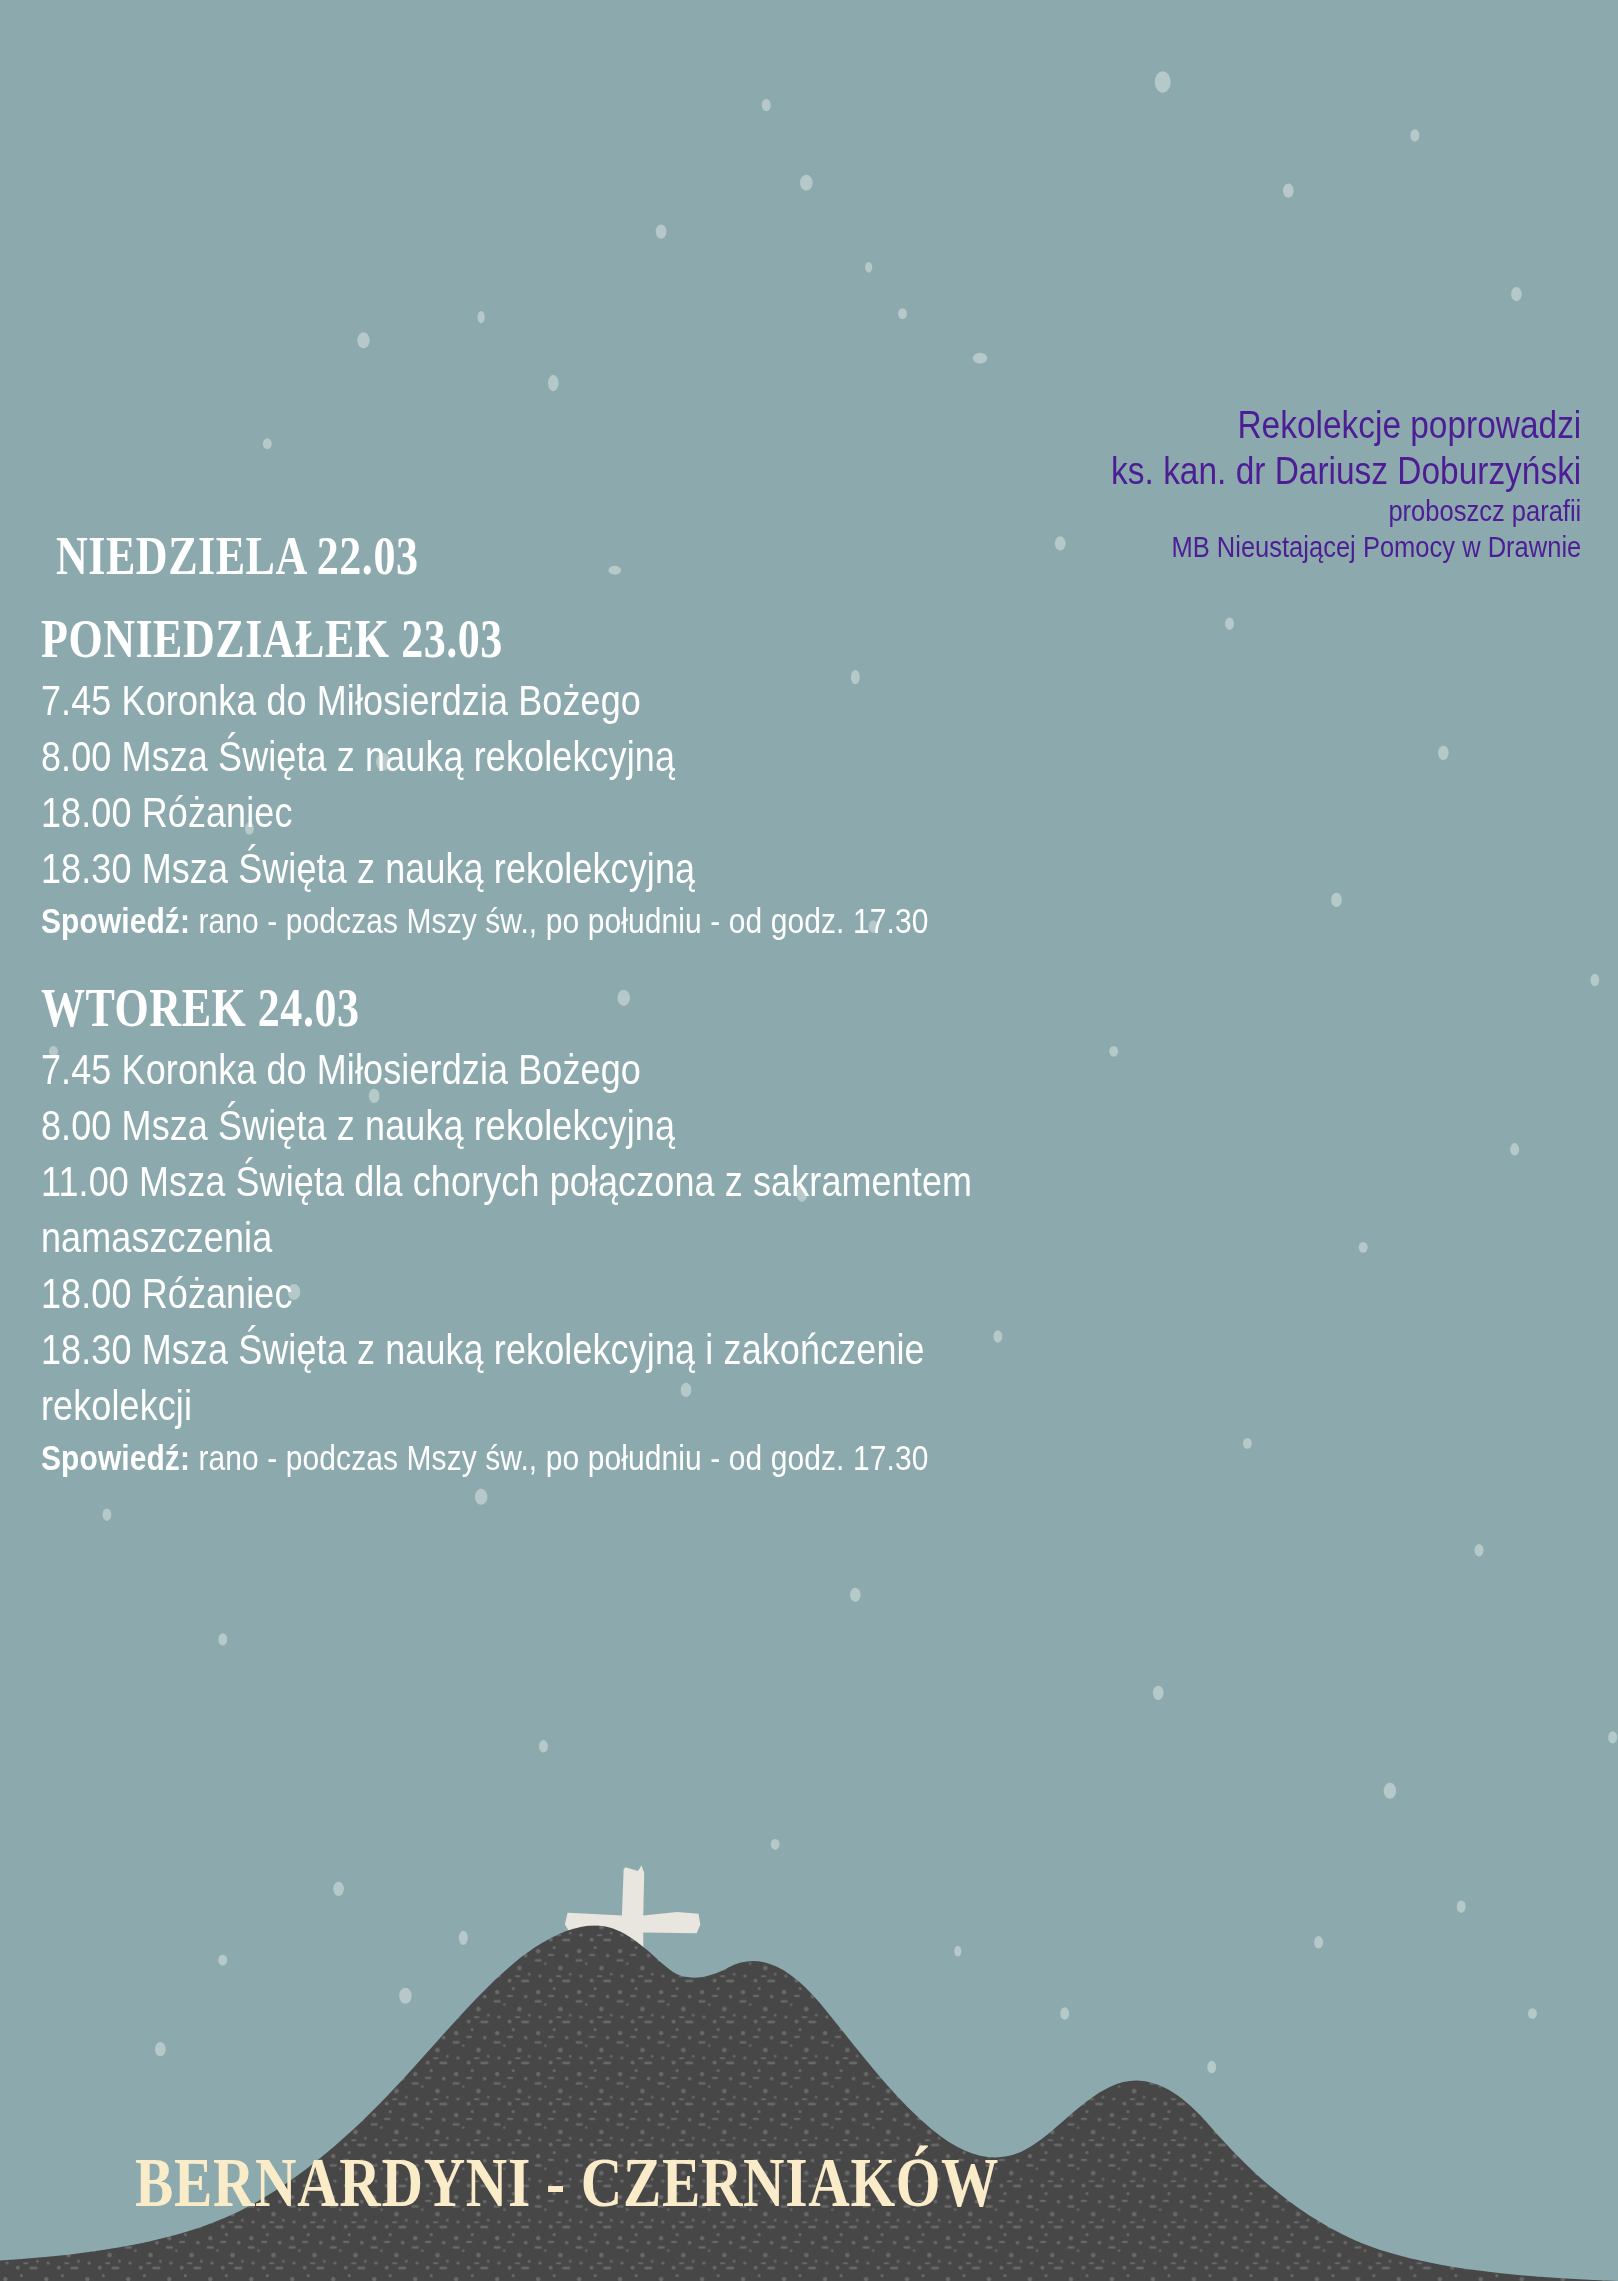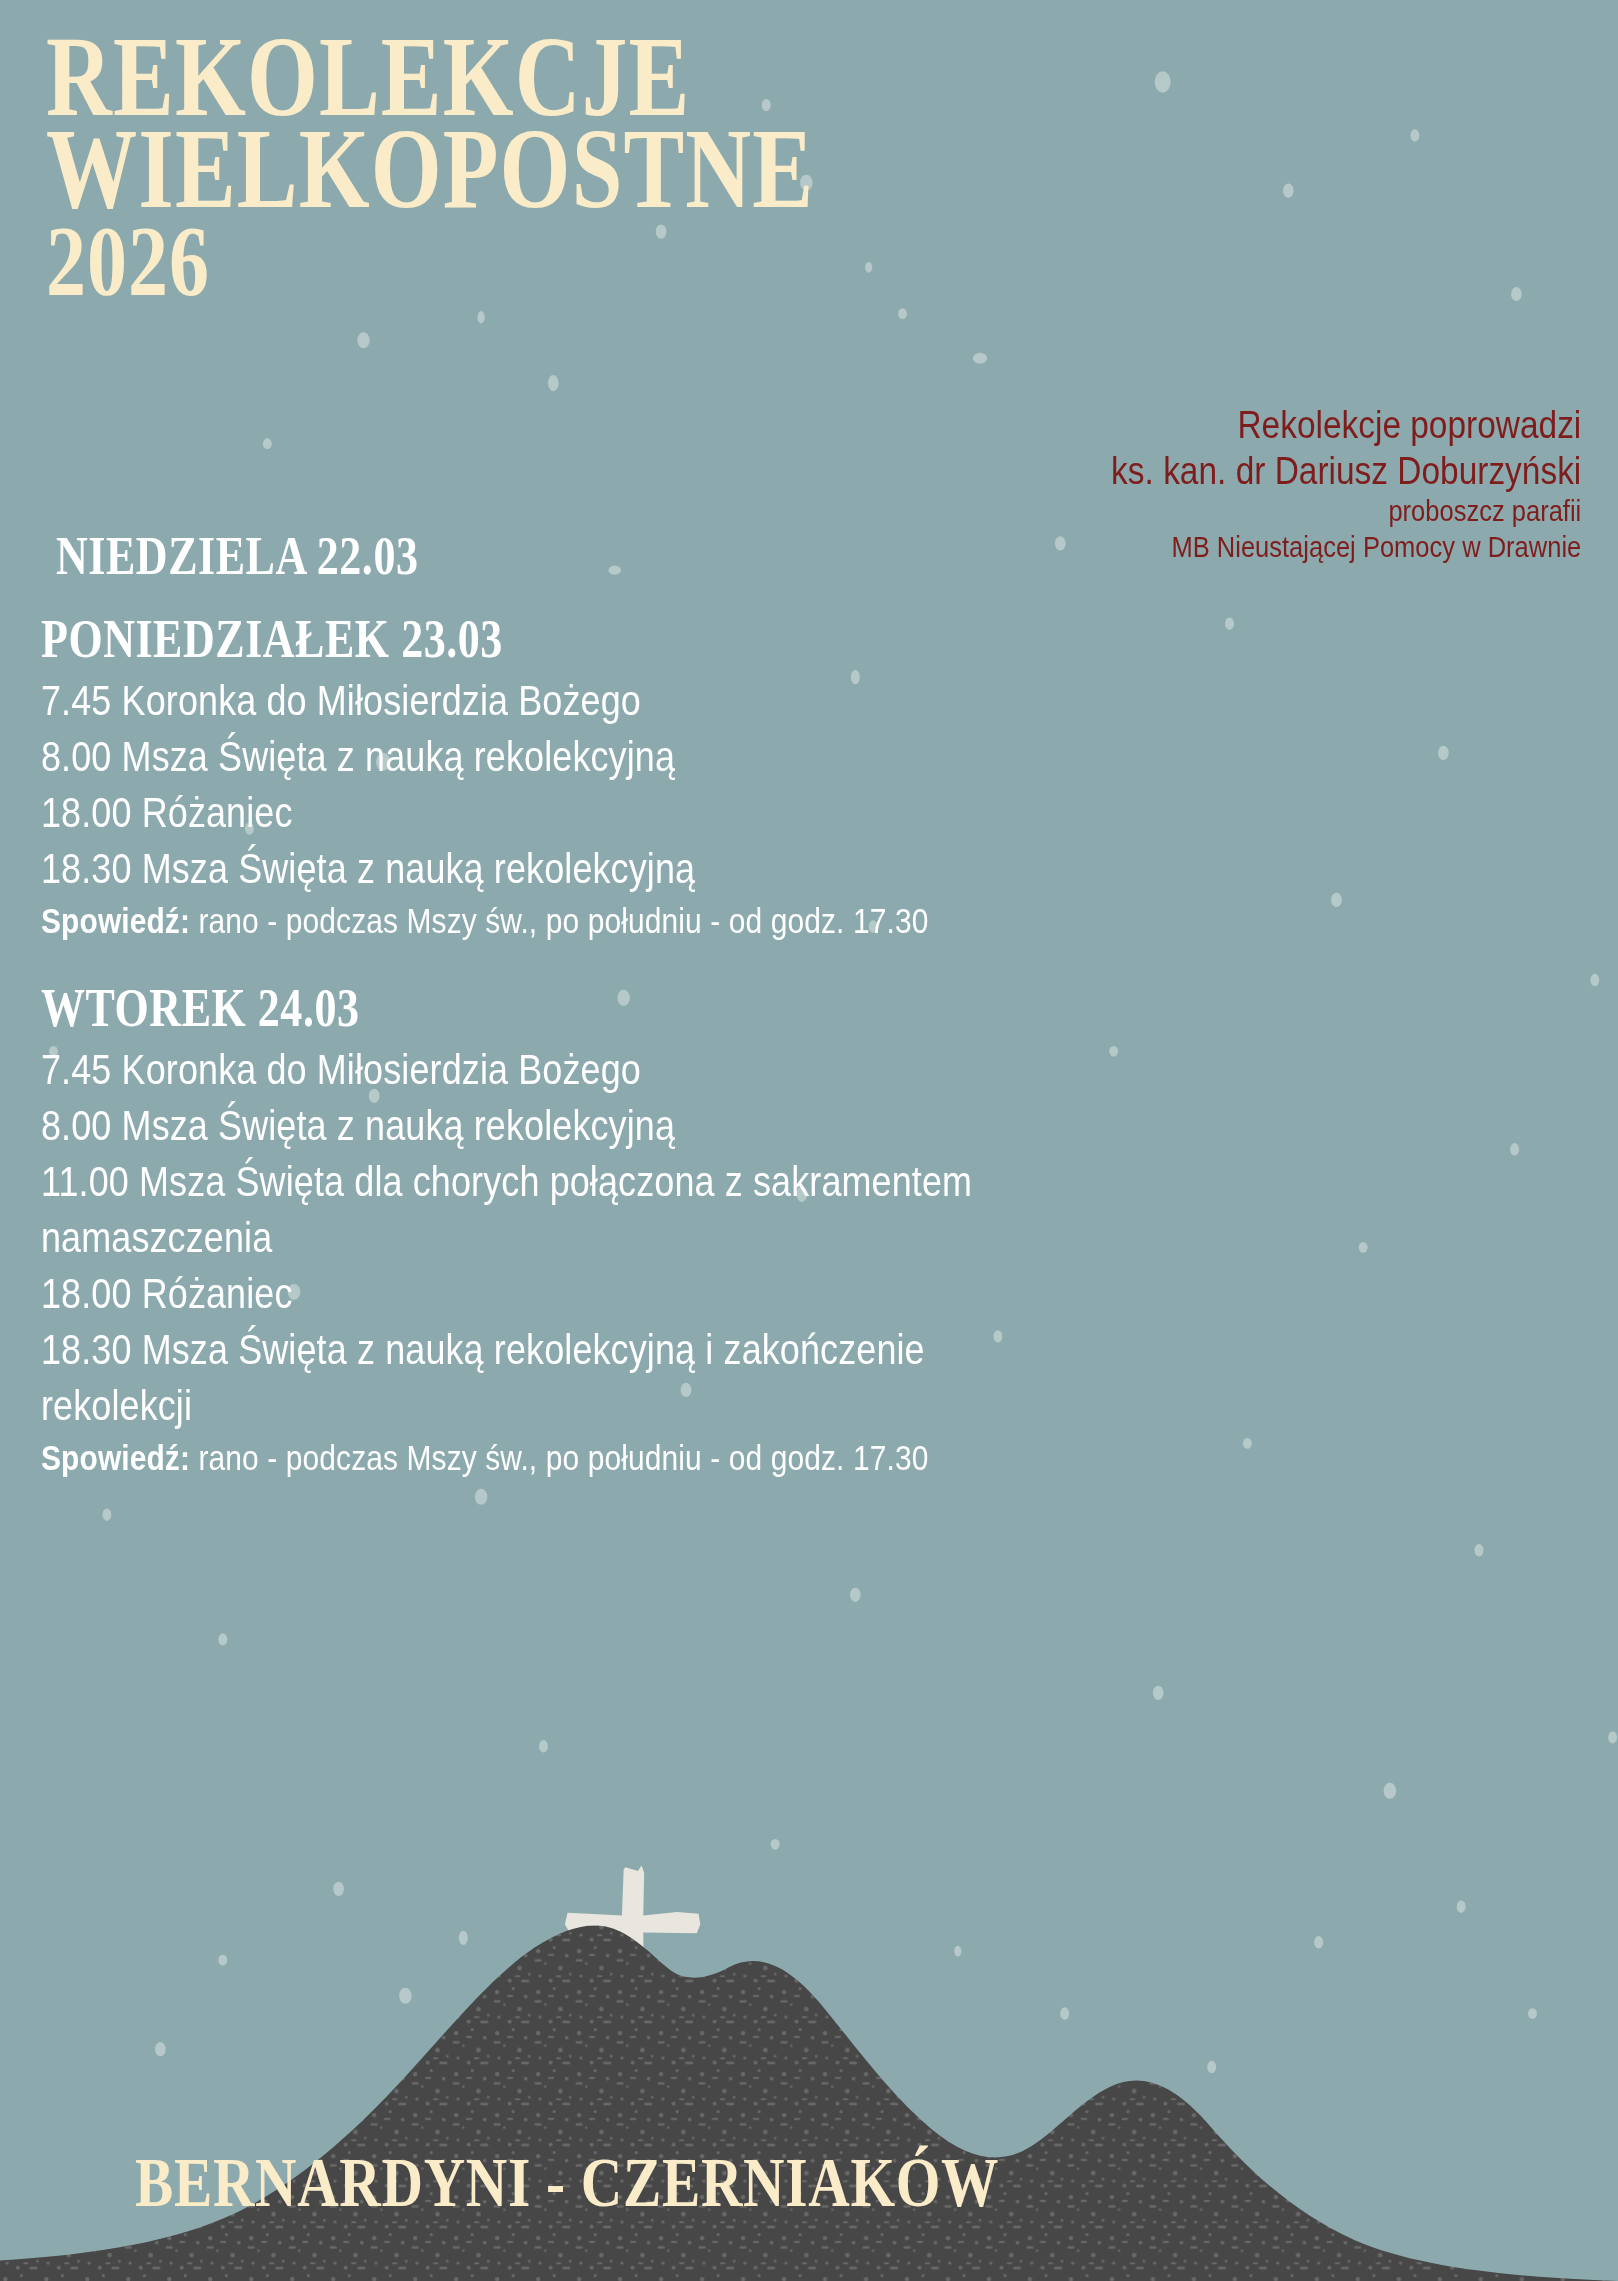--- a/index.html
+++ b/index.html
@@ -67,21 +67,21 @@
   }
   #title-year { font-size: 100px; display: block; margin-top: 5.3px;}
 
   
   #presenter {
     position: absolute;
     right: 37px;
     top: 403px;
     text-align: right;
     z-index: 5;
-    color: #7f1d1d;
+    color: #4c1d95;
     font-family: "Liberation Sans", "DejaVu Sans", sans-serif;
   }
   #presenter .p-line {
     display: block;
     white-space: nowrap;
     transform: scaleX(0.88);
     transform-origin: right center;
   }
   .p-big { font-size: 38px; line-height: 1.20; }
   .p-small { font-size: 29px; line-height: 1.22; }
@@ -228,25 +228,20 @@
       <ellipse cx="1075" cy="2190" rx="4" ry="6"></ellipse>
       <ellipse cx="1195" cy="2260" rx="5" ry="7"></ellipse>
       <ellipse cx="1640" cy="2140" rx="5" ry="7"></ellipse>
       <ellipse cx="120" cy="1700" rx="5" ry="7"></ellipse>
       <ellipse cx="1790" cy="1100" rx="5" ry="7"></ellipse>
       <ellipse cx="60" cy="1180" rx="5" ry="6"></ellipse>
       <ellipse cx="1810" cy="1950" rx="5" ry="7"></ellipse>
     </g>
   </svg>
 
-  <div id="title-block">
-    <span class="title-line display cream">REKOLEKCJE</span>
-    <span class="title-line display cream">WIELKOPOSTNE</span>
-    <span id="title-year" class="display cream">2026</span>
-  </div>
 
   <div id="presenter">
     <span class="p-line p-big">Rekolekcje poprowadzi</span>
     <span class="p-line p-big">ks. kan. dr Dariusz Doburzyński</span>
     <span class="p-line p-small">proboszcz parafii</span>
     <span class="p-line p-small">MB Nieustającej Pomocy w Drawnie</span>
   </div>
 
   <div id="schedule">
 

